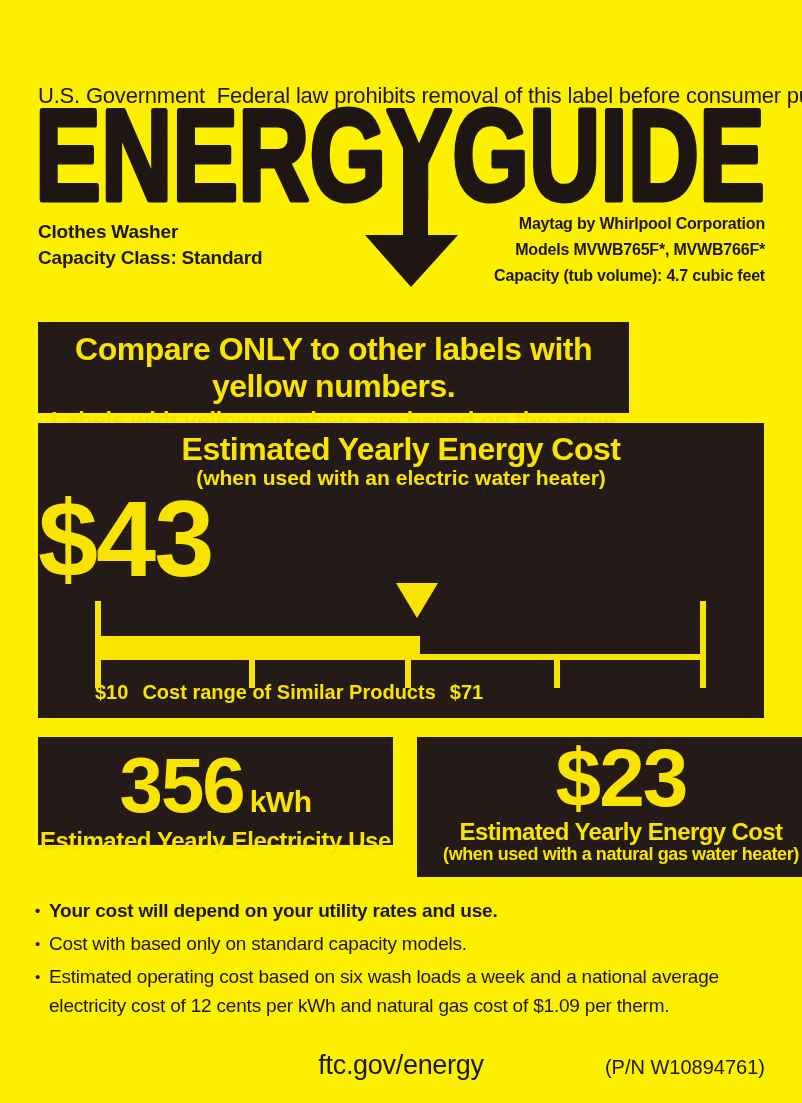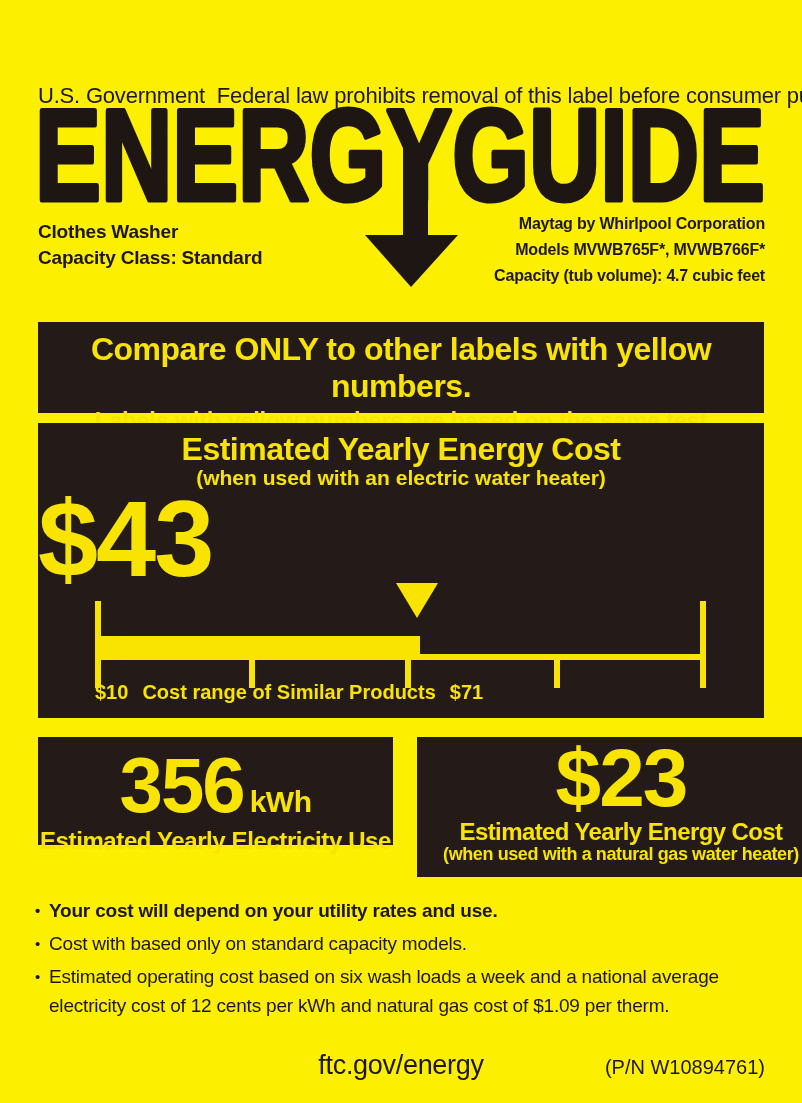--- a/index.html
+++ b/index.html
@@ -26,21 +26,21 @@
     font-size:19px; font-weight:700; line-height:26px; letter-spacing:-0.2px;
   }
   .maker-block {
     position:absolute; right:37px; top:211px; text-align:right;
     font-size:16px; font-weight:700; line-height:26px; letter-spacing:-0.2px;
   }
 
   
   .panel { position:absolute; background:#241B18; color:#F8E400; }
 
-  .banner { left:38px; top:322px; width:726px; height:91px; text-align:center; }
+  .banner { left:38px; top:322px; width:591px; height:91px; text-align:center; }
   .banner .l1 { margin-top:9px;  font-size:32px; font-weight:700; letter-spacing:-0.5px; }
   .banner .l2 { margin-top:2px;  font-size:24px; font-weight:700; letter-spacing:-0.4px; }
 
   .cost-box { left:38px; top:423px; width:726px; height:295px; }
   .cost-box .title    { position:absolute; left:0; right:0; top:8px;  text-align:center; font-size:32px; font-weight:700; letter-spacing:-0.5px; }
   .cost-box .subtitle { position:absolute; left:0; right:0; top:43px; text-align:center; font-size:21px; font-weight:700; }
   .cost-box .big-value{ position:absolute; left:0; right:0; top:62px; text-align:left; font-size:108px; font-weight:700; letter-spacing:-2px; line-height:1; }
 
   
   .marker {

